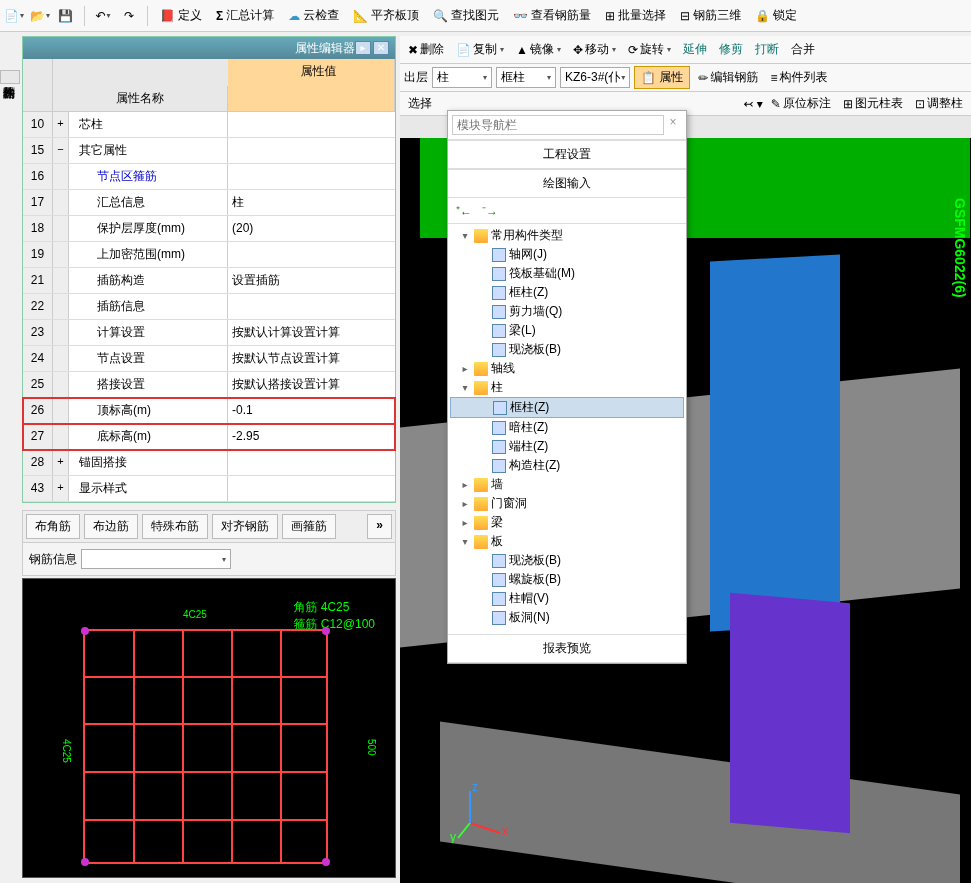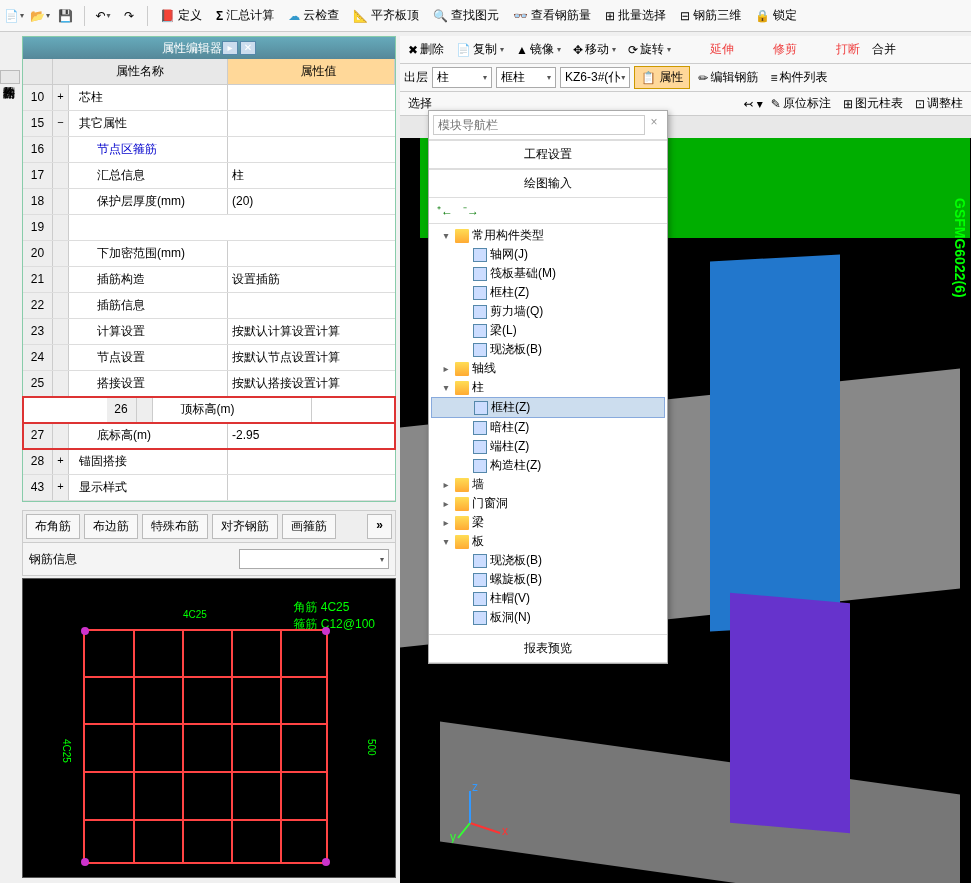--- a/index.html
+++ b/index.html
@@ -7,69 +7,69 @@
 
 
 .toolbar-row { background: #f8f8f8; border-bottom: 1px solid #ccc; display: flex; align-items: center; padding: 2px 4px; gap: 6px; height: 32px; }
 .tb-icon { width: 20px; height: 20px; display: inline-flex; align-items: center; justify-content: center; cursor: pointer; }
 .tb-btn { display: inline-flex; align-items: center; gap: 3px; cursor: pointer; padding: 2px 4px; white-space: nowrap; }
 .tb-sep { width: 1px; height: 20px; background: #ccc; margin: 0 2px; }
 .tb-dd { font-size: 8px; color: #555; margin-left: 1px; }
 
 
 .prop-panel { position: absolute; left: 22px; top: 36px; width: 374px; background: #eee; border: 1px solid #8ca; z-index: 5; }
-.prop-title { background: linear-gradient(#6ab, #589); color: #fff; padding: 3px 6px; display: flex; justify-content: center; align-items: center; height: 22px; }
+.prop-title { background: linear-gradient(#6ab, #589); color: #fff; padding: 3px 6px; display: flex; justify-content: flex-end; align-items: center; height: 22px; }
 .prop-title-btns { display: flex; gap: 2px; }
 .prop-title-btn { width: 16px; height: 14px; background: #cde; border: 1px solid #58a; font-size: 10px; text-align: center; cursor: pointer; }
 .prop-header { display: flex; background: #e8e8e8; border-bottom: 1px solid #ccc; }
 .prop-header-cell { padding: 4px; text-align: center; border-right: 1px solid #ccc; }
 .prop-hc-row { width: 30px; }
-.prop-hc-name { width: 175px; }
+.prop-hc-name { width: 175px; margin-top: 27px; }
 .prop-hc-val { flex: 1; background: #ffd899; padding-left: 19px; }
 .prop-body { background: #fff; }
 .prop-row { display: flex; border-bottom: 1px solid #ddd; height: 26px; align-items: stretch; justify-content: center; }
 .prop-row.highlight { outline: 2px solid #d33; outline-offset: -1px; }
 .pr-num { width: 30px; background: #eee; text-align: center; border-right: 1px solid #ccc; line-height: 24px; }
 .pr-exp { width: 16px; background: #eee; text-align: center; border-right: 1px solid #ccc; line-height: 22px; font-size: 11px; cursor: pointer; }
 .pr-name { width: 159px; padding: 0 4px 0 10px; border-right: 1px solid #ccc; line-height: 24px; white-space: nowrap; overflow: hidden; }
 .pr-val { flex: 1; padding: 0 4px; line-height: 24px; }
 .pr-name.indent { padding-left: 28px; }
 .pr-name.blue { color: #00c; }
 
 
 .left-tab { position: absolute; left: 0; top: 70px; width: 20px; background: #e8e8e8; border: 1px solid #bbb; writing-mode: vertical-rl; text-align: center; padding: 6px 2px; }
 
 
 .tabs-bar { position: absolute; left: 22px; top: 510px; width: 374px; background: #eee; border: 1px solid #ccc; display: flex; padding: 3px; gap: 4px; }
 .tab { padding: 3px 8px; background: #f8f8f8; border: 1px solid #bbb; cursor: pointer; }
 .tab.more { margin-left: auto; font-weight: bold; }
 
 
-.rebar-row { position: absolute; left: 22px; top: 542px; width: 374px; background: #f4f4f4; border: 1px solid #ccc; padding: 6px; display:flex; align-items:center; gap:4px;justify-content:space-between; }
+.rebar-row { position: absolute; left: 22px; top: 542px; width: 374px; background: #f4f4f4; border: 1px solid #ccc; padding: 6px; display:flex; align-items:center; gap:4px; }
 .rebar-input { width: 150px; height: 20px; border: 1px solid #aaa; background: #fff; }
 
 
 .section-view { position: absolute; left: 22px; top: 578px; width: 374px; height: 300px; background: #000; border: 1px solid #555; }
 .section-rect { position: absolute; left: 60px; top: 50px; width: 245px; height: 235px; border: 2px solid #f44; }
 .section-grid-h, .section-grid-v { position: absolute; background: #f44; }
 .corner-dot { position: absolute; width: 8px; height: 8px; background: #c3c; border-radius: 50%; }
 .section-label-top { position: absolute; color: #0f0; font-size: 10px; left: 160px; top: 30px; }
 .section-label-rt { position: absolute; color: #0f0; font-size: 10px; right: 20px; top: 20px; }
 .section-dim { position: absolute; color: #0f0; font-size: 10px; }
 
 
 .right-area { position: absolute; left: 400px; top: 36px; right: 0; bottom: 0; background: #e8e8e8; }
 .rtoolbar { display: flex; align-items: center; gap: 4px; padding: 2px 4px; height: 28px; border-bottom: 1px solid #ccc; background: #f8f8f8; }
 .rtb-item { display: inline-flex; align-items: center; gap: 2px; padding: 2px 4px; cursor: pointer; white-space: nowrap; }
-.rtb-item.disabled { color: #ef4444; margin-left: 27px; }
+.rtb-item.disabled { color: #0f766e; }
 .select-box { border: 1px solid #aaa; background: #fff; padding: 1px 4px; min-width: 60px; display: inline-flex; align-items: center; justify-content: space-between; cursor: pointer; }
 .attr-btn { background: #ffd899; border: 1px solid #c90; padding: 2px 6px; display: inline-flex; gap: 3px; align-items: center; }
 
 
-.nav-popup { position: absolute; left: 28px; top: 74px; width: 240px; background: #fff; border: 1px solid #aaa; box-shadow: 2px 2px 6px rgba(0,0,0,.3); z-index: 10; }
+.nav-popup { position: absolute; left: 47px; top: 74px; width: 240px; background: #fff; border: 1px solid #aaa; box-shadow: 2px 2px 6px rgba(0,0,0,.3); z-index: 10; }
 .nav-search { padding: 4px; border-bottom: 1px solid #ddd; display: flex; }
 .nav-search input { flex: 1; border: 1px solid #ccc; padding: 2px 4px; color: #999; }
 .nav-search-x { width: 18px; text-align: center; color: #999; cursor: pointer; }
 .nav-btn-row { border-top: 1px solid #ddd; border-bottom: 1px solid #ddd; text-align: center; padding: 5px; cursor: pointer; }
 .nav-icons-row { padding: 4px 8px; border-bottom: 1px solid #ddd; display: flex; gap: 10px; }
 .nav-tree { height: 410px; overflow-y: auto; background: #fff; padding: 2px; }
 .tree-row { display: flex; align-items: center; padding: 1px 2px; gap: 3px; cursor: pointer; white-space: nowrap; }
 .tree-row.selected { background: #cde; border: 1px solid #8ad; }
 .tree-exp { width: 12px; text-align: center; font-size: 10px; color: #666; }
 .tree-ind { display: inline-block; }
@@ -160,26 +160,21 @@
       </div>
       <div class="prop-row">
         <div class="pr-num">18</div>
         <div class="pr-exp"></div>
         <div class="pr-name indent">保护层厚度(mm)</div>
         <div class="pr-val">(20)</div>
       </div>
       <div class="prop-row">
         <div class="pr-num">19</div>
         <div class="pr-exp"></div>
-        <div class="pr-val"></div>
-      </div>
-      <div class="prop-row">
-        <div class="pr-num">20</div>
-        <div class="pr-exp"></div>
-        <div class="pr-name indent">下加密范围(mm)</div>
+        <div class="pr-name indent">上加密范围(mm)</div>
         <div class="pr-val"></div>
       </div>
       <div class="prop-row">
         <div class="pr-num">21</div>
         <div class="pr-exp"></div>
         <div class="pr-name indent">插筋构造</div>
         <div class="pr-val">设置插筋</div>
       </div>
       <div class="prop-row">
         <div class="pr-num">22</div>
@@ -202,20 +197,21 @@
       <div class="prop-row">
         <div class="pr-num">25</div>
         <div class="pr-exp"></div>
         <div class="pr-name indent">搭接设置</div>
         <div class="pr-val">按默认搭接设置计算</div>
       </div>
       <div class="prop-row highlight">
         <div class="pr-num">26</div>
         <div class="pr-exp"></div>
         <div class="pr-name indent">顶标高(m)</div>
+        <div class="pr-val">-0.1</div>
       </div>
       <div class="prop-row highlight">
         <div class="pr-num">27</div>
         <div class="pr-exp"></div>
         <div class="pr-name indent">底标高(m)</div>
         <div class="pr-val">-2.95</div>
       </div>
       <div class="prop-row">
         <div class="pr-num">28</div>
         <div class="pr-exp">+</div>

